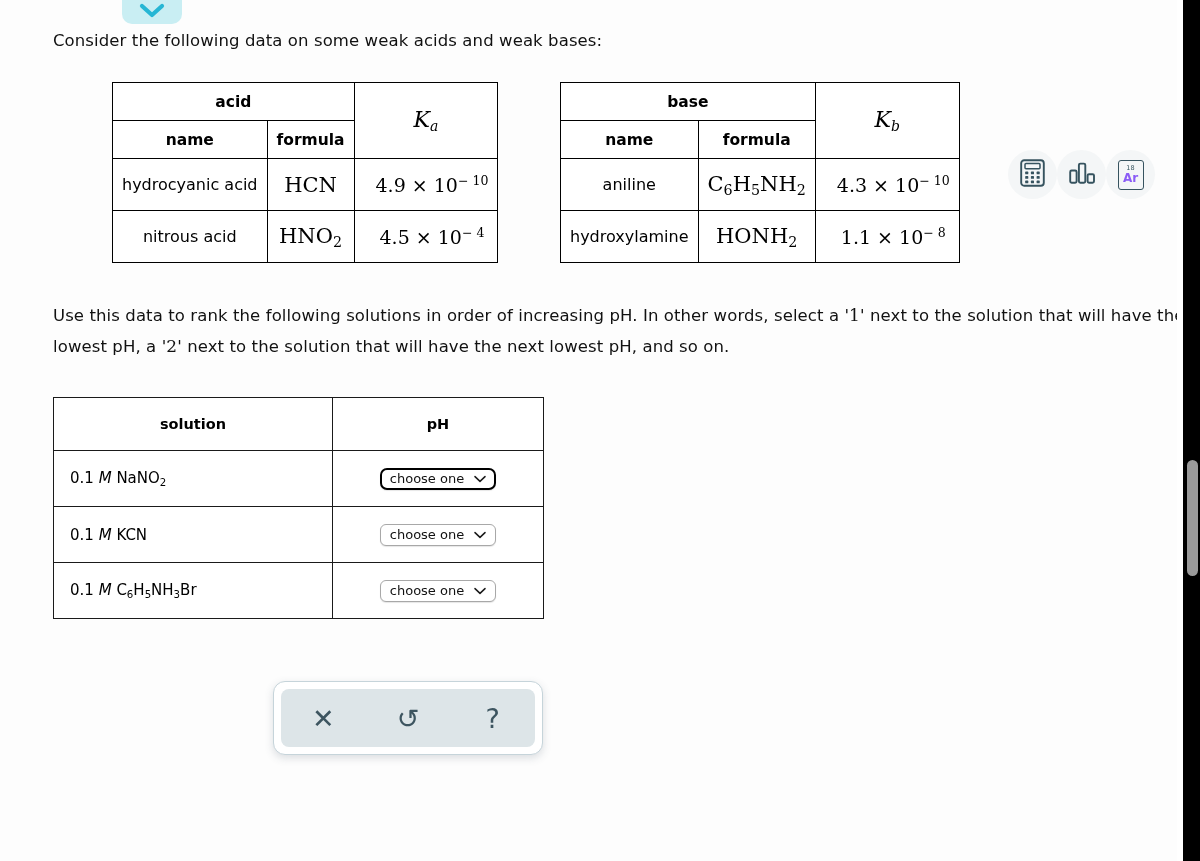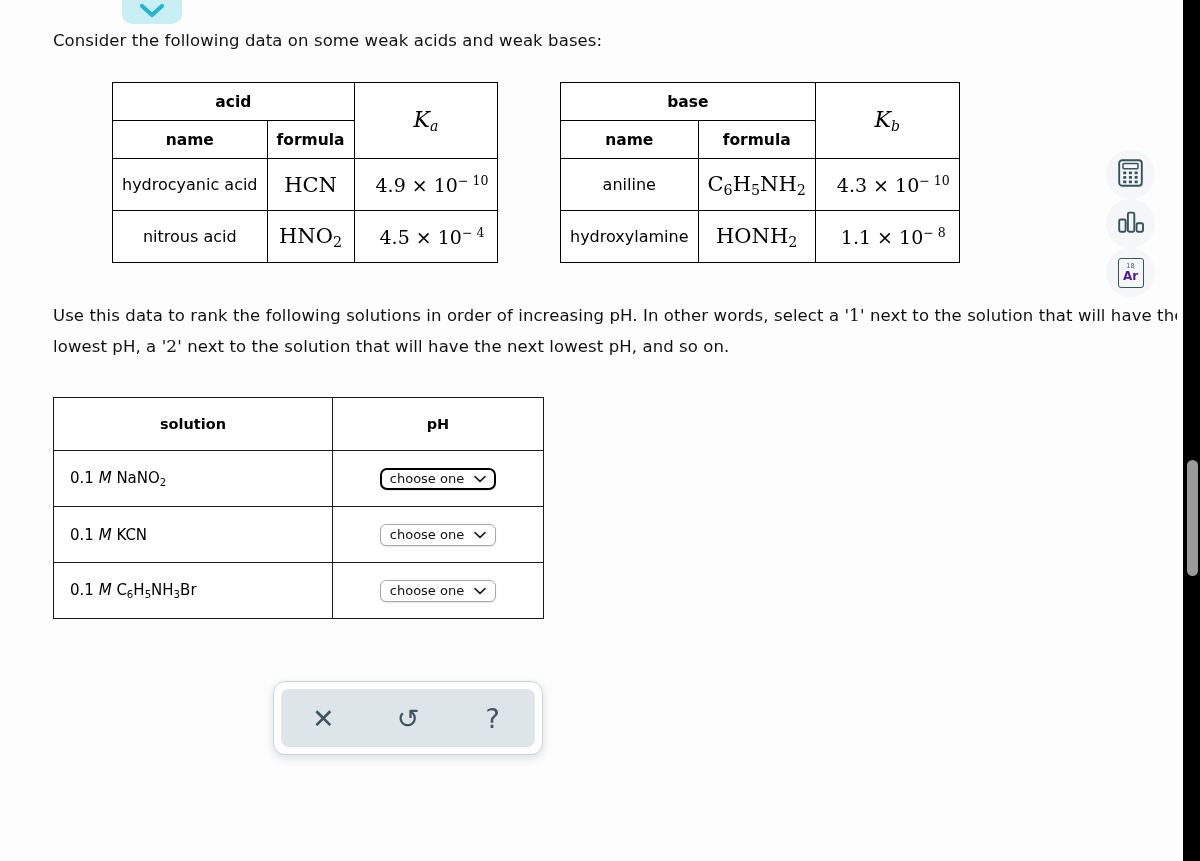--- a/index.html
+++ b/index.html
@@ -194,21 +194,21 @@
     font-size: 27px;
     font-family: "DejaVu Sans", sans-serif;
     color: #3d5560;
     line-height: 1;
   }
 
   
   .side-tools {
     position: absolute;
     right: 45px; top: 150px;
-    display: flex; flex-direction: column;
+    display: flex; flex-direction: row;
     gap: 0;
     align-items: flex-start;
   }
   .side-btn {
     width: 49px; height: 49px;
     border-radius: 50%;
     background: #f4f6f7;
     display: flex; align-items: center; justify-content: center;
     color: #36535f;
     cursor: pointer;
@@ -216,21 +216,21 @@
   .ptable-glyph {
     width: 26px; height: 30px;
     border: 1.6px solid #36535f;
     border-radius: 3px;
     display: flex; flex-direction: column;
     align-items: center; justify-content: center;
     background: #f4f6f7;
     line-height: 1;
   }
   .ptable-glyph .num { font-size: 6.5px; color: #36535f; margin-bottom: 1px;}
-  .ptable-glyph .sym { font-size: 12px; font-weight: bold; color: #4c1d95; }
+  .ptable-glyph .sym { font-size: 12px; font-weight: bold; color: #8b5cf6; }
 </style>
 </head>
 <body>
 
 <div id="page">
 
   <div class="chevron-pill">
     <span>
       <svg width="26" height="16" viewBox="0 0 26 16">
         <path d="M3 3 L13 12 L23 3" fill="none" stroke="#26b6d4" stroke-width="4.2" stroke-linecap="round" stroke-linejoin="round"></path>

